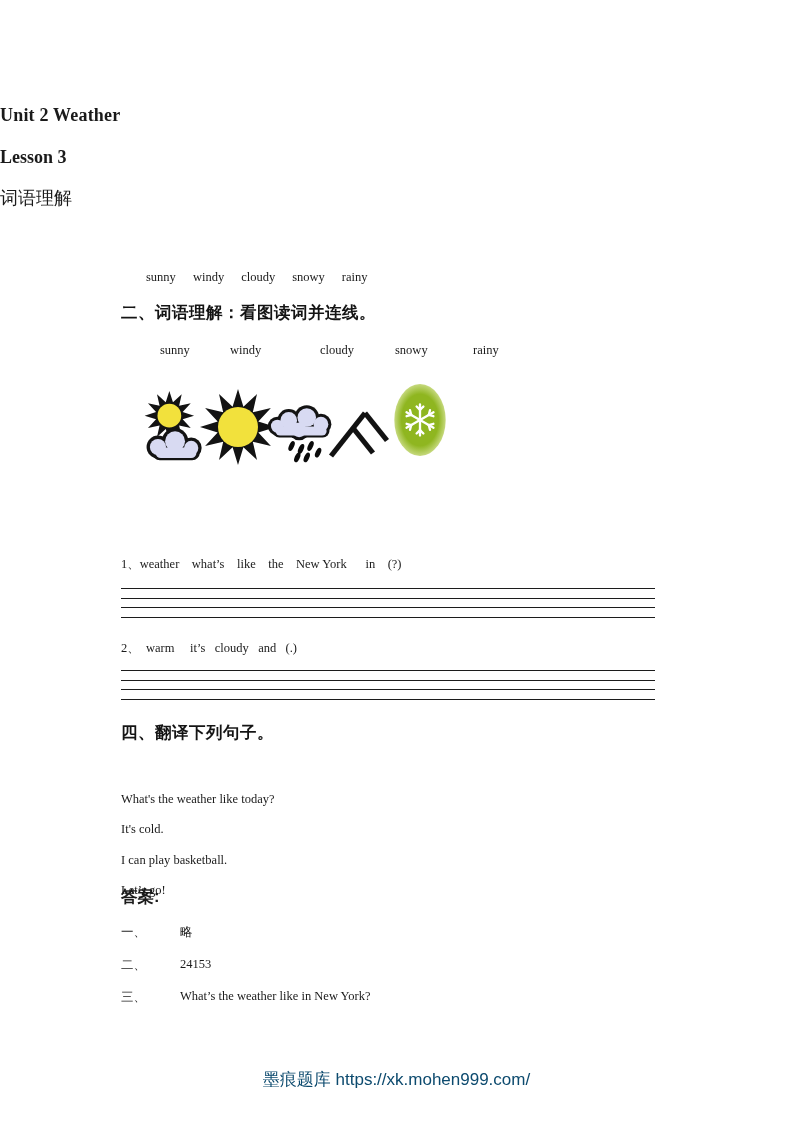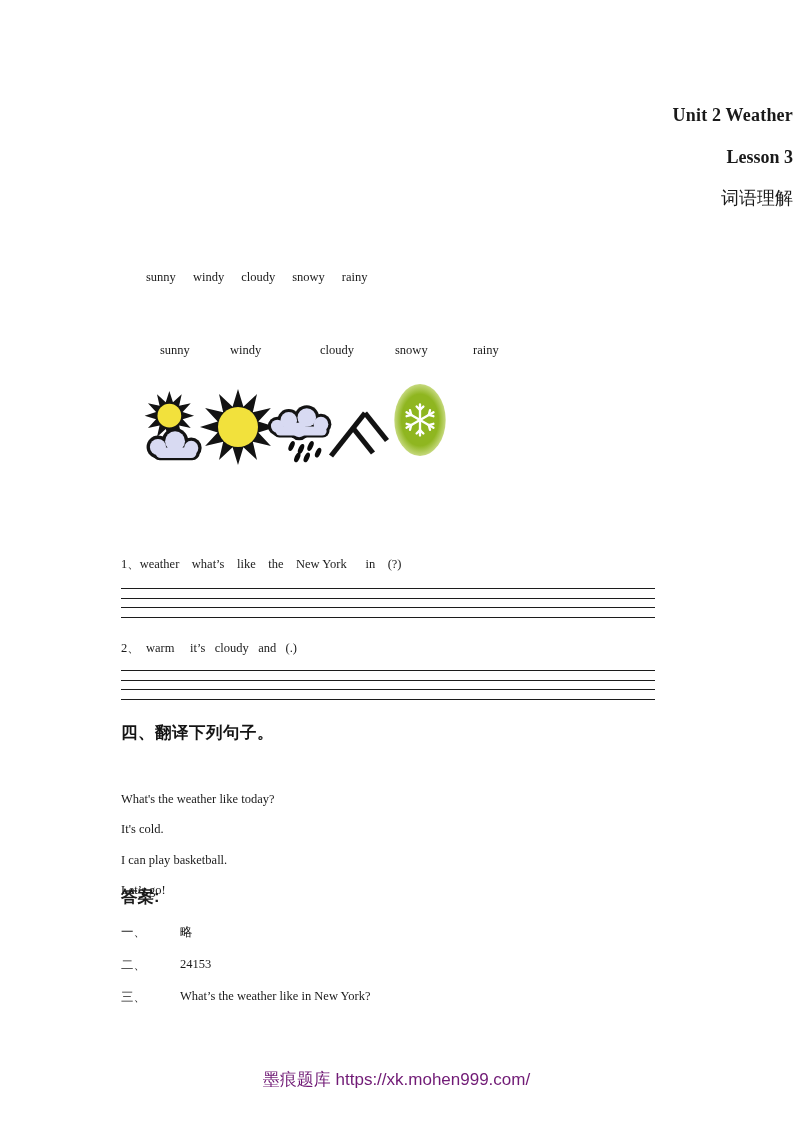--- a/index.html
+++ b/index.html
@@ -2,21 +2,21 @@
 <html><head>
 <meta charset="utf-8">
 <style>
   * { margin:0; padding:0; box-sizing:border-box; }
   html,body { background:#fff; }
   .page {
     position:relative; width:793px; height:1122px; margin:0 auto;
     background:#ffffff; overflow:hidden;
     font-family:"Liberation Serif", serif; color:#1a1a1a;
   }
-  .center { position:absolute; left:0; width:100%; text-align:right; }
+  .center { position:absolute; left:0; width:100%; text-align:left; }
   .doc-title { top:105px; font-size:18px; font-weight:bold; letter-spacing:0.2px; }
   .doc-lesson { top:147px; font-size:18px; font-weight:bold; }
   .doc-subtitle { top:186px; font-size:18px; font-family:"Liberation Sans", sans-serif; font-weight:400; }
   .sec-heading {
     position:absolute; left:121px; font-size:16.5px; font-weight:bold;
     font-family:"Liberation Sans", sans-serif; color:#141414; letter-spacing:0.5px;
   }
   .word-row1 {
     position:absolute; left:146px; top:270px; font-size:12.5px;
     display:flex; gap:17px;
@@ -26,40 +26,41 @@
   .item-line { position:absolute; left:121px; font-size:12.5px; white-space:pre-wrap; }
   .write-lines { position:absolute; left:121px; width:534px; }
   .write-lines .wl { height:9.7px; border-top:1.7px solid #1c1c1c; }
   .sentence { position:absolute; left:121px; font-size:12.5px;margin-top:32px; }
   .ans-heading { position:absolute; left:121px; font-size:16.5px; font-weight:bold;
     font-family:"Liberation Sans", sans-serif; }
   .ans-label { position:absolute; left:121px; font-size:12.5px; }
   .ans-value { position:absolute; left:180px; font-size:12.5px; }
   .footer {
     position:absolute; top:1068px; left:0; width:100%; text-align:center;
-    font-family:"Liberation Sans", sans-serif; font-size:17px; color:#701a75;
+    font-family:"Liberation Sans", sans-serif; font-size:17px; color:#0c4a6e;
   }
 </style>
 </head>
 <body>
 
 <div class="page">
 
   <div class="center doc-title">Unit 2 Weather</div>
   <div class="center doc-lesson">Lesson 3</div>
   <div class="center doc-subtitle">词语理解</div>
 
   <div class="word-row1">
     <span>sunny</span>
     <span>windy</span>
     <span>cloudy</span>
     <span>snowy</span>
     <span>rainy</span>
   </div>
 
+  <div class="sec-heading" style="top:302px;">二、词语理解：看图读词并连线。</div>
   <span class="s2word" style="left:160px;">sunny</span>
   <span class="s2word" style="left:230px;">windy</span>
   <span class="s2word" style="left:320px;">cloudy</span>
   <span class="s2word" style="left:395px;">snowy</span>
   <span class="s2word" style="left:473px;">rainy</span>
 
   <svg class="icon" style="left:137px; top:390px;" width="78" height="76" viewBox="0 0 78 80">
     <polygon fill="#131313" points="58,27 46,30.8 54.5,40 42.3,37.3 45,49.5 35.8,41 32,53 28.2,41 19,49.5 21.7,37.3 9.5,40 18,30.8 6,27 18,23.2 9.5,14 21.7,16.7 19,4.5 28.2,13 32,1 35.8,13 45,4.5 42.3,16.7 54.5,14 46,23.2"></polygon>
     <circle cx="32" cy="27" r="12.5" fill="#f2e13c"></circle>
     <g fill="#131313">

